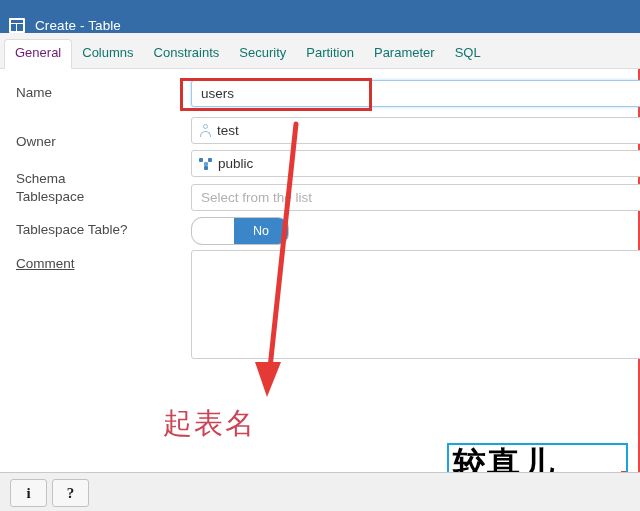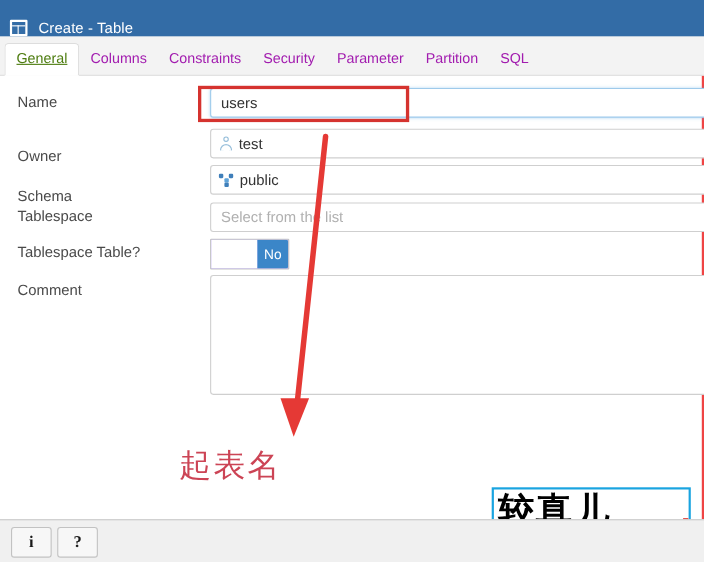--- a/index.html
+++ b/index.html
@@ -78,34 +78,33 @@
     background: #f3f3f3;
     border-bottom: 1px solid #dddddd;
     box-sizing: border-box;
     display: flex;
     align-items: flex-end;
     padding-left: 4px;
   }
   .tab {
     font-size: 13px;
     padding: 5px 10px 7px 10px;
-    color: #a21caf;
+    color: #0f766e;
     cursor: pointer;
     white-space: nowrap;
     line-height: 16px;
   }
   .tab.active {
     background: #ffffff;
-    color: #4d7c0f;
+    color: #701a75;
     border: 1px solid #dddddd;
     border-bottom: 1px solid #ffffff;
     border-radius: 4px 4px 0 0;
     margin-bottom: -1px;
     padding: 5px 10px 7px 10px;
-    text-decoration: underline;
   }
 
   
   .formarea {
     position: absolute;
     left: 0; top: 69px;
     width: 640px;
     height: 403px;
     background: #ffffff;
     border-right: 2px solid #ef4444;
@@ -202,24 +201,24 @@
     border-radius: 1px;
     display: block;
   }
   .icon-schema i.n1 { left: 0px;  top: 1px; }
   .icon-schema i.n2 { left: 9px;  top: 1px; }
   .icon-schema i.n3 { left: 4.5px; top: 5px; background:#5fa3d8; }
   .icon-schema i.n4 { left: 4.5px; top: 9px; }
 
   
   .toggle {
-    width: 72px;
+    width: 98px;
     height: 28px;
     border: 1px solid #c4c4c4;
-    border-radius: 1px;
+    border-radius: 11px;
     overflow: hidden;
     display: flex;
     box-sizing: border-box;
     background: #c4b5fd;
   }
   .toggle .half-empty {
     flex: 0 0 42px;
     background: #ffffff;
   }
   .toggle .half-on {
@@ -349,22 +348,22 @@
   <div class="titlebar">
     <span class="title-icon"></span>
     <span class="title-text">Create - Table</span>
   </div>
 
   <div class="tabstrip">
     <div class="tab active">General</div>
     <div class="tab">Columns</div>
     <div class="tab">Constraints</div>
     <div class="tab">Security</div>
+    <div class="tab">Partition</div>
     <div class="tab">Parameter</div>
-    <div class="tab">Partition</div>
     <div class="tab">SQL</div>
   </div>
 
   <div class="formarea">
 
     <div class="field-label" style="top:16px;">Name</div>
     <div class="field-ctl" style="top:11px;">
       <div class="text-input focused">
         <span>users</span>
       </div>
@@ -399,21 +398,21 @@
     </div>
 
     <div class="field-label" style="top:153px;">Tablespace Table?</div>
     <div class="field-ctl" style="top:148px;">
       <div class="toggle">
         <div class="half-empty"></div>
         <div class="half-on">No</div>
       </div>
     </div>
 
-    <div class="field-label" style="top:187px;">Comment</div>
+    <div class="field-label" style="top:187px;text-decoration:underline;">Comment</div>
     <div class="field-ctl" style="top:181px;">
       <div class="textarea"></div>
     </div>
 
   </div>
 
   <div class="anno-box"></div>
 
   <svg class="anno-svg" viewBox="0 0 640 511">
     <path d="M 296 124 L 270 368" stroke="#e53935" stroke-width="5" fill="none" stroke-linecap="round"></path>

